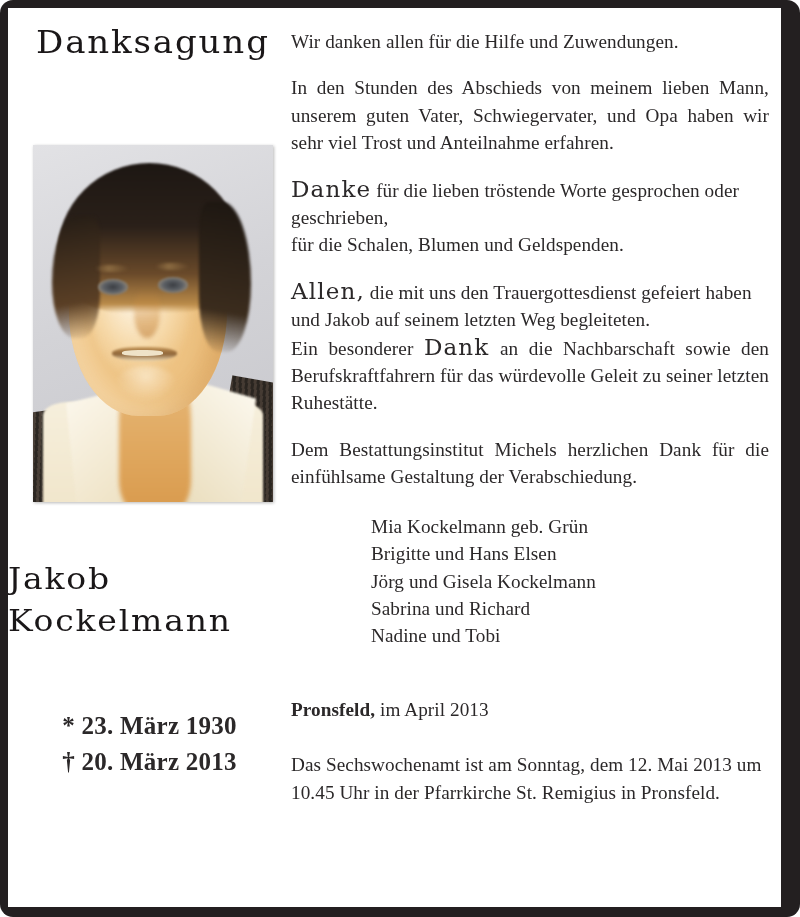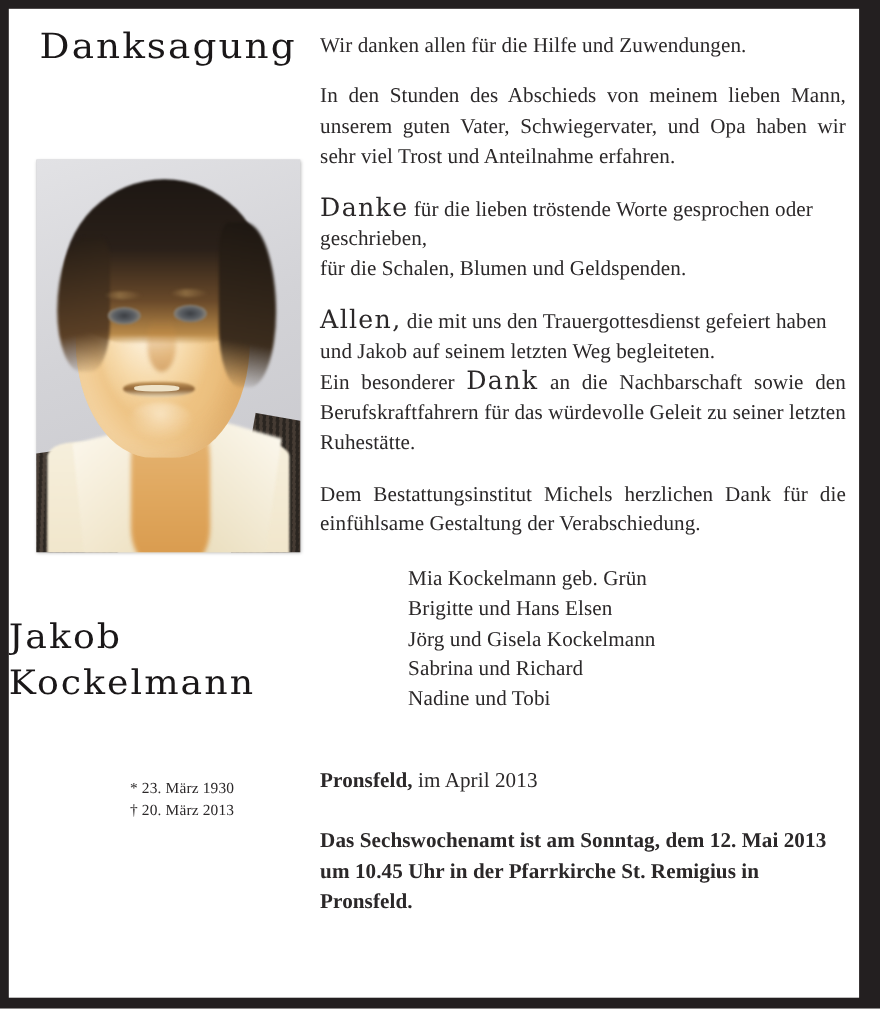--- a/index.html
+++ b/index.html
@@ -15,20 +15,21 @@
   }
 
   
   .obituary-card {
     position: relative;
     box-sizing: border-box;
     width: 800px;
     height: 917px;
     background: #231f20;
     padding: 8px 19px 10px 8px;
+    border-radius: 13px;
   }
   .card-inner {
     position: relative;
     box-sizing: border-box;
     width: 100%;
     height: 100%;
     background: #ffffff;
     overflow: hidden;
   }
 
@@ -255,29 +256,30 @@
     width: 283px;
     text-align: left;
   }
   .name-line {
     font-size: 33px;
     line-height: 1.28;
     white-space: nowrap;
   }
   .dates {
     position: absolute;
-    left: 16px;
+    left: 0;
     top: 700px;
     width: 283px;
     text-align: center;
     font-family: "Liberation Serif", serif;
-    font-size: 14px;
+    font-size: 25px;
     line-height: 1.45;
     color: #2b2829;
     letter-spacing: 0.01em;
+    font-weight: bold;
   }
 
   
   .col-right {
     padding: 20px 0 0 0;
   }
   .body-text {
     font-family: "Liberation Serif", serif;
     font-size: 19.2px;
     line-height: 27.4px;
@@ -302,21 +304,20 @@
     width: 400px;
   }
   .signers div { white-space: nowrap; }
   .place-line {
     margin: 46px 0 0 0;
   }
   .place-line b { font-weight: 700; }
   .closing {
     margin: 28px 0 0 0;
     width: 478px;
-    font-weight: bold;
   }
 </style>
 </head>
 <body>
 
 <div class="obituary-card">
   <div class="card-inner">
     <div class="columns">
 
       <div class="col-left">

